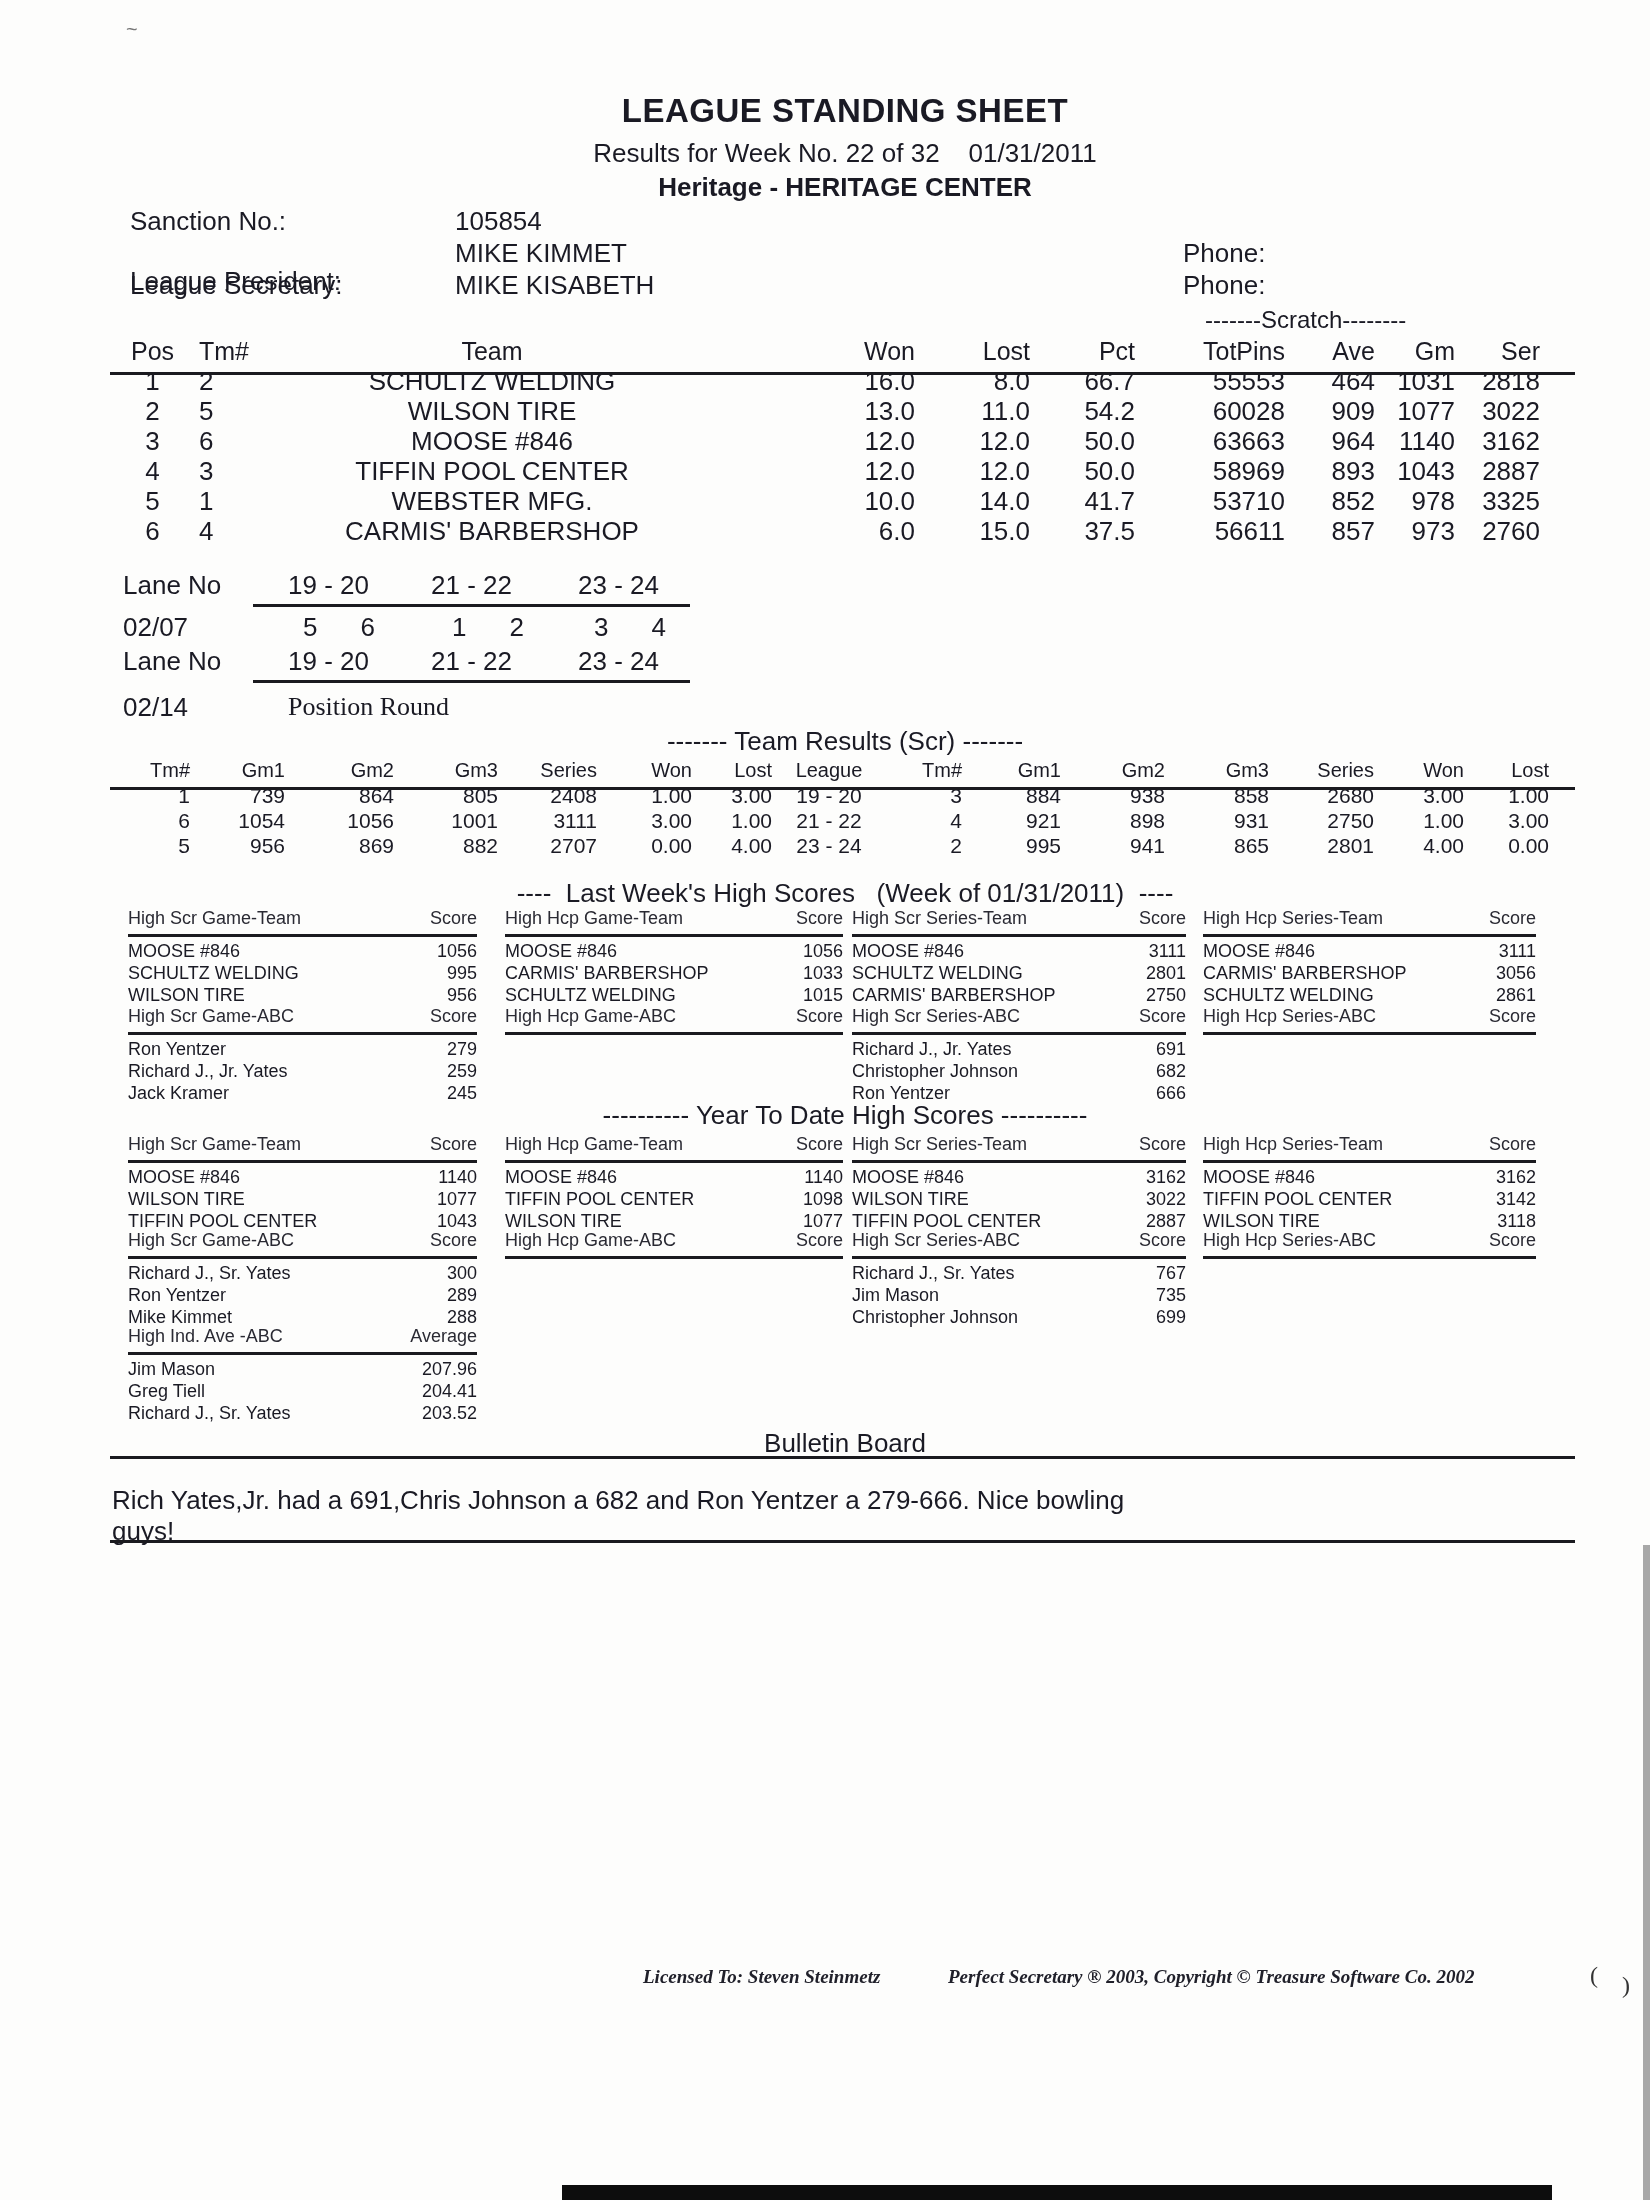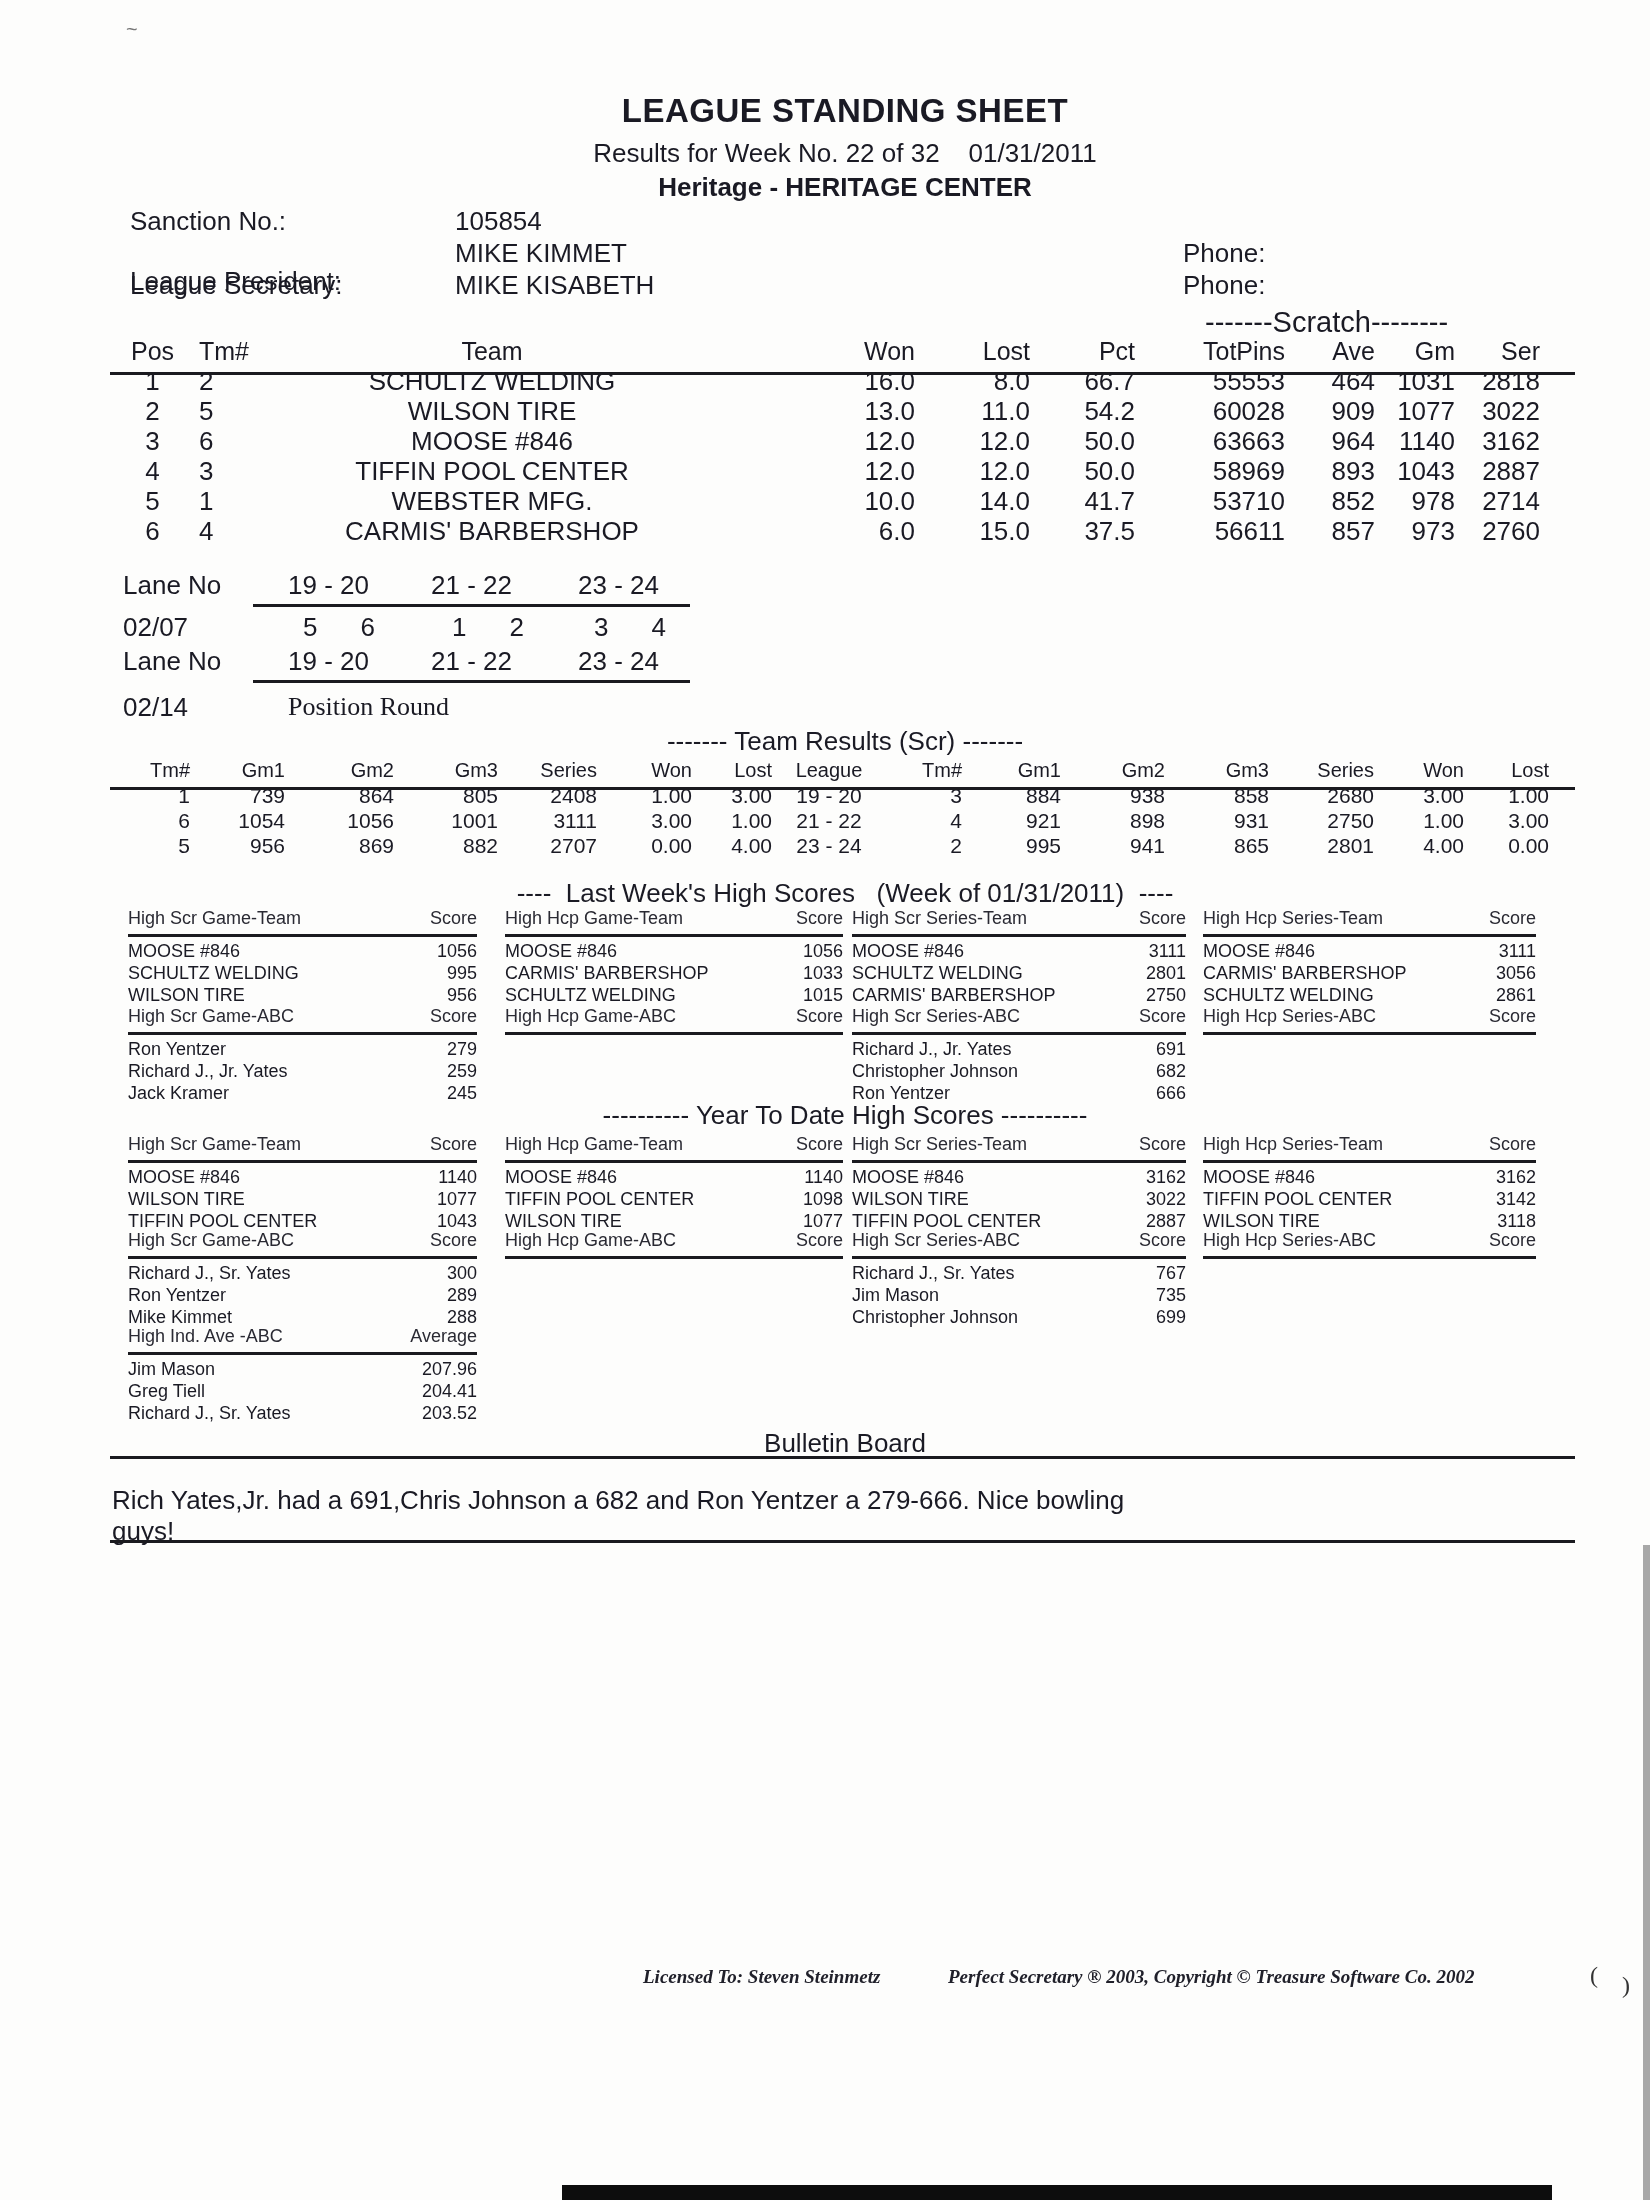--- a/index.html
+++ b/index.html
@@ -70,21 +70,21 @@
 
   <div class="abs info-label" style="left:130px;top:206px;">Sanction No.:</div>
   <div class="abs info-value" style="left:455px;top:206px;">105854</div>
   <div class="abs info-label" style="left:130px;top:238px;margin-top:28px;">League President:</div>
   <div class="abs info-value" style="left:455px;top:238px;">MIKE KIMMET</div>
   <div class="abs phone-label" style="left:1183px;top:238px;">Phone:</div>
   <div class="abs info-label" style="left:130px;top:270px;">League Secretary:</div>
   <div class="abs info-value" style="left:455px;top:270px;">MIKE KISABETH</div>
   <div class="abs phone-label" style="left:1183px;top:270px;">Phone:</div>
 
-  <div class="abs" style="left:1205px;top:306px;font-size:29px;">-------Scratch--------</div>
+  <div class="abs" style="left:1205px;top:306px;font-size:24px;">-------Scratch--------</div>
 
   <table class="standings abs" style="left:110px;top:336px;">
     <colgroup>
       <col style="width:85px">
         <col style="width:55px">
         <col style="width:470px">
       <col style="width:195px">
         <col style="width:115px">
         <col style="width:105px">
       <col style="width:150px">
@@ -158,21 +158,21 @@
         <tr>
           <td>5</td>
           <td>1</td>
           <td>WEBSTER MFG.</td>
           <td>10.0</td>
           <td>14.0</td>
           <td>41.7</td>
           <td>53710</td>
           <td>852</td>
           <td>978</td>
-          <td>2714</td>
+          <td>3325</td>
         </tr>
         <tr>
           <td>6</td>
           <td>4</td>
           <td>CARMIS' BARBERSHOP</td>
           <td>6.0</td>
           <td>15.0</td>
           <td>37.5</td>
           <td>56611</td>
           <td>857</td>

